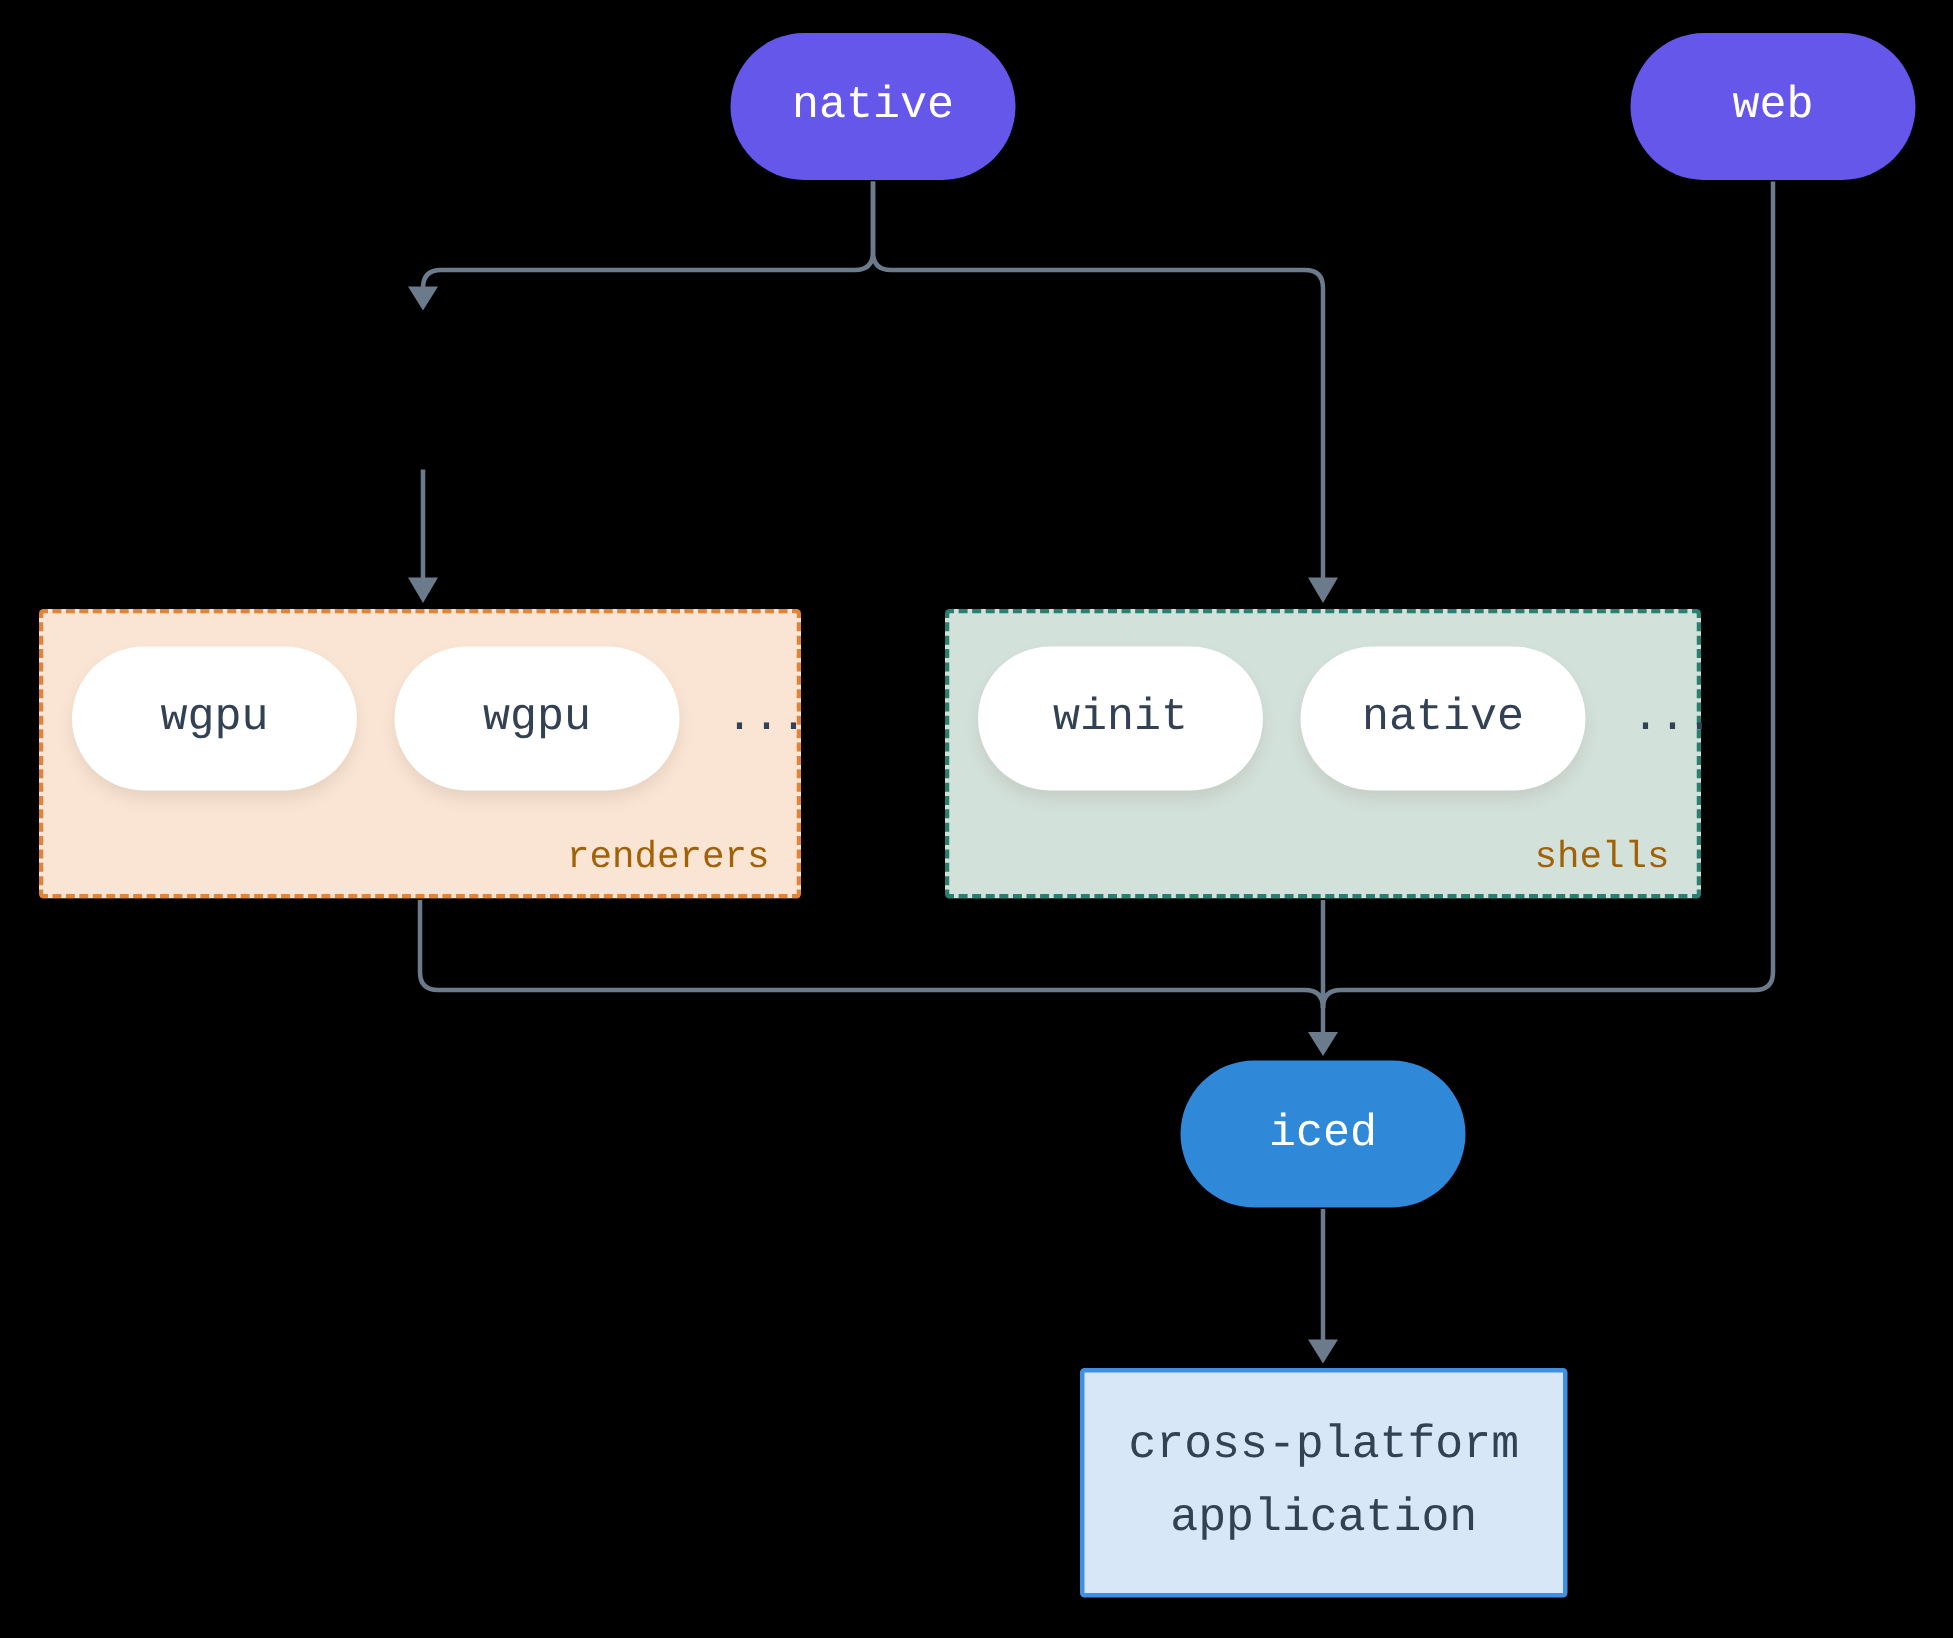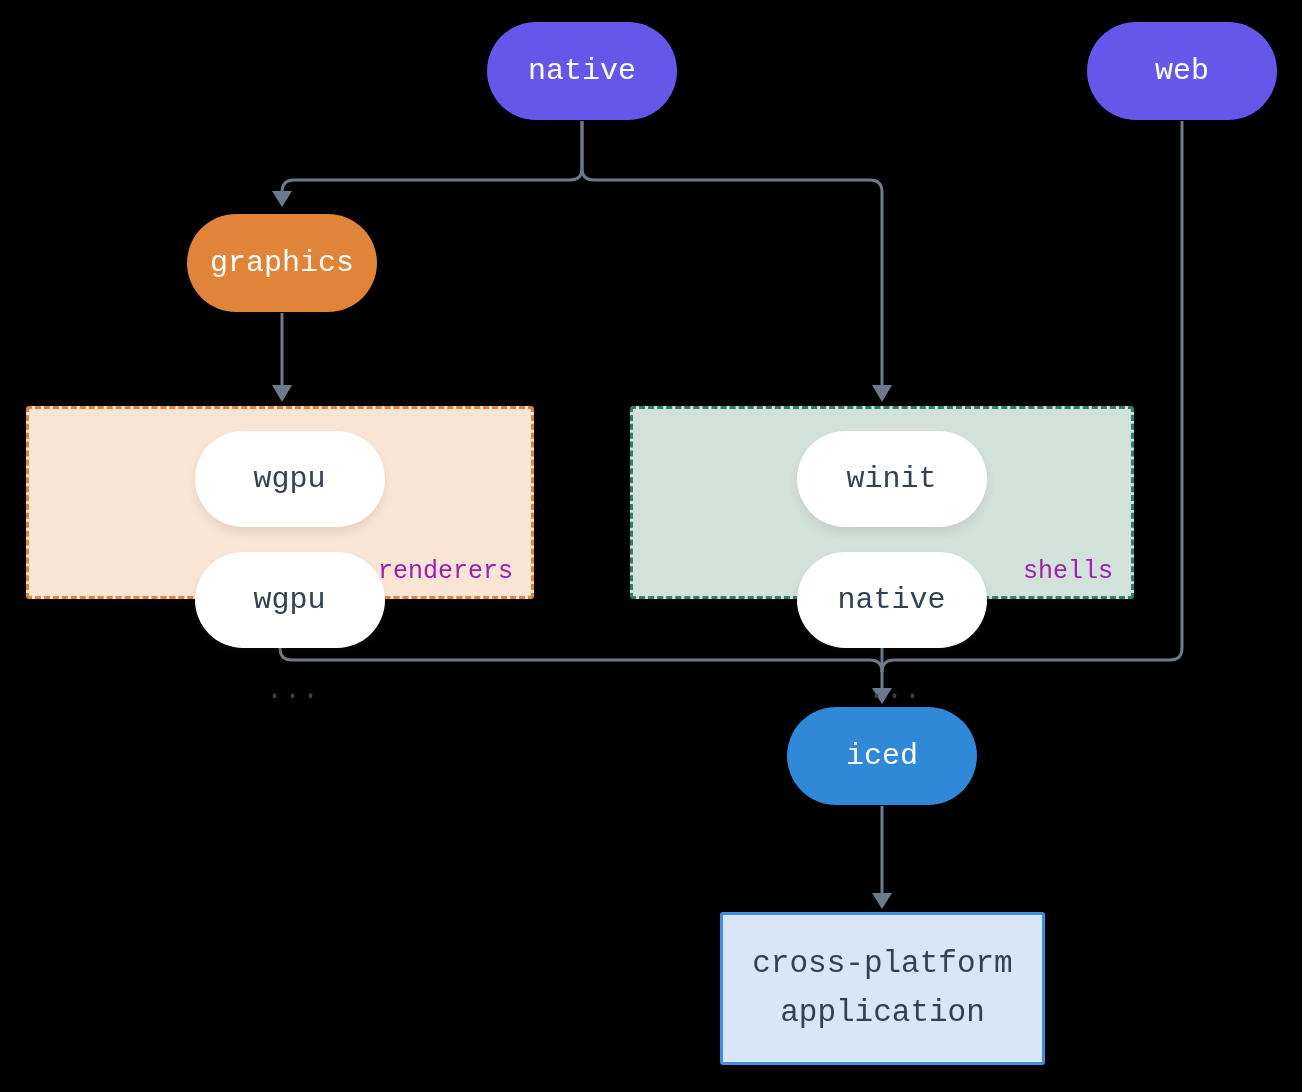--- a/index.html
+++ b/index.html
@@ -55,21 +55,20 @@
   }
   .group-shells {
     background: #d3e1db;
     border: 3px dashed #2a7f70;
   }
   .group-row {
     display: flex;
     align-items: center;
     gap: 25px;
     padding: 22px 0 0 19px;
-    flex-direction: column;
   }
   .white-pill {
     width: 190px;
     height: 96px;
     flex: 0 0 auto;
     border-radius: 48px;
     background: #ffffff;
     display: flex;
     align-items: center;
     justify-content: center;
@@ -80,21 +79,21 @@
   .ellipsis {
     font-size: 30px;
     color: #324154;
     margin-left: 6px;
   }
   .group-label {
     position: absolute;
     right: 18px;
     bottom: 10px;
     font-size: 25px;
-    color: #a21caf;
+    color: #a16207;
   }
   .app-box {
     position: absolute;
     box-sizing: border-box;
     background: #d7e7f8;
     border: 3px solid #418fe1;
     border-radius: 3px;
     display: flex;
     align-items: center;
     justify-content: center;
@@ -136,23 +135,20 @@
   </svg>
 
   <div class="pill pill-native" style="left:487px; top:22px; width:190px; height:98px;">
     <span>native</span>
   </div>
 
   <div class="pill pill-web" style="left:1087px; top:22px; width:190px; height:98px;justify-content:center;">
     <span>web</span>
   </div>
 
-  <div class="pill pill-graphics" style="left:187px; top:214px; width:190px; height:98px;">
-    <span>graphics</span>
-  </div>
 
   <div class="group group-renderers" style="left:26px; top:406px; width:508px; height:193px;">
     <div class="group-row">
       <div class="white-pill">
         <span>wgpu</span>
       </div>
       <div class="white-pill">
         <span>wgpu</span>
       </div>
       <span class="ellipsis">...</span>

